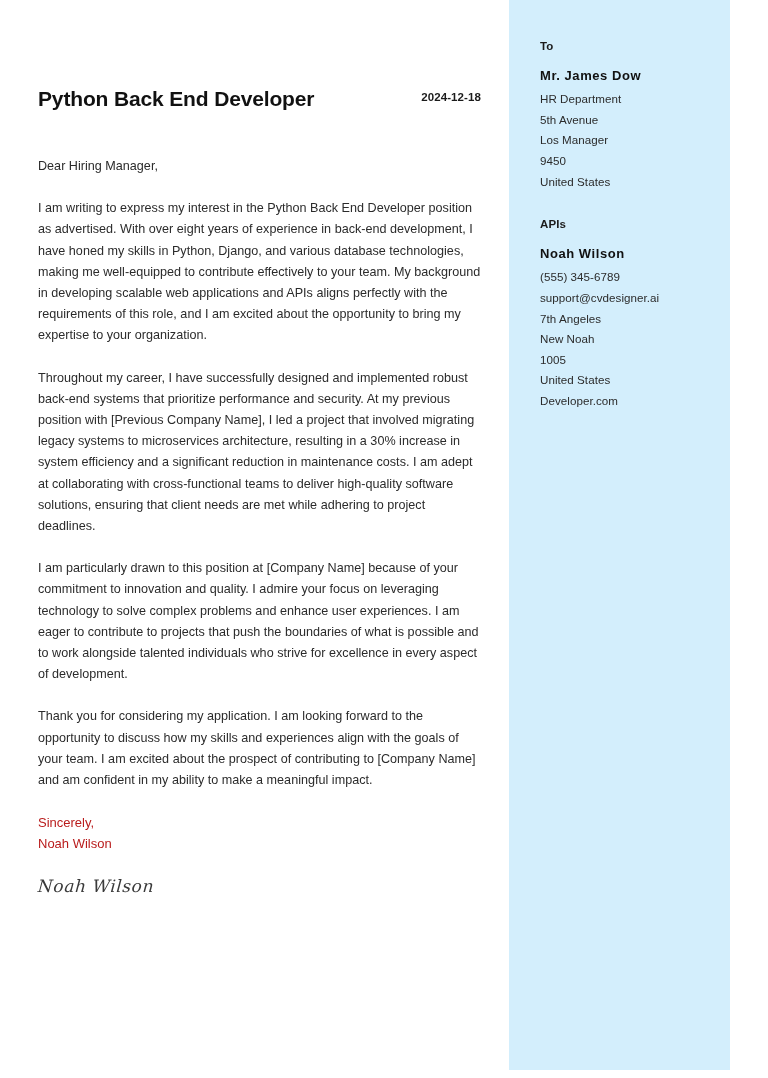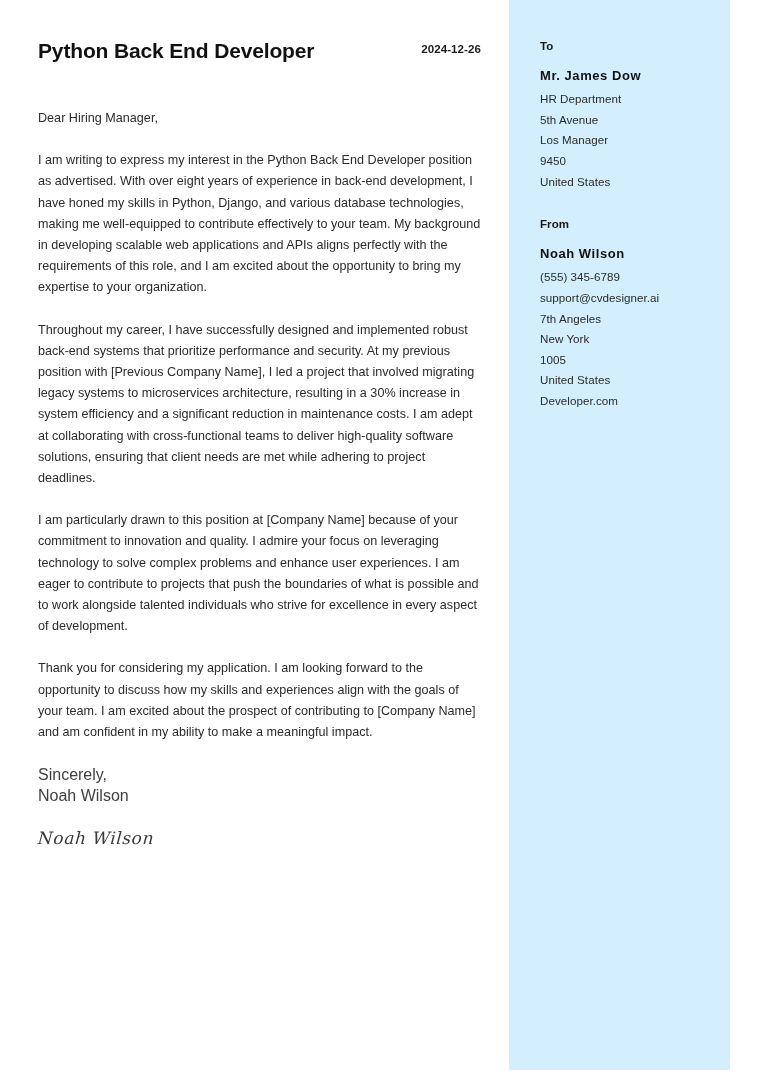--- a/index.html
+++ b/index.html
@@ -62,20 +62,21 @@
   #letter {
     position: absolute;
     left: 0;
     top: 0;
     width: 509px;
     height: 1078px;
     background: #ffffff;
   }
   .letter-inner {
     padding: 38px 28px 0 38px;
+    margin-top: 48px;
   }
   .head-row {
     display: flex;
     align-items: flex-start;
     justify-content: space-between;
   }
   #doc-title {
     font-size: 21px;
     font-weight: bold;
     color: #111111;
@@ -101,22 +102,22 @@
   }
   .para {
     font-size: 12.6px;
     color: #2b2b2b;
     line-height: 21.2px;
     margin: 21px 0 0 0;
     letter-spacing: 0.01px;
     text-align: left;
   }
   .closing {
-    font-size: 16px;
-    color: #404040;
+    font-size: 13px;
+    color: #b91c1c;
     line-height: 21.2px;
     margin: 21px 0 0 0;
   }
   .closing div { white-space: nowrap; }
 
   #signature {
     margin-top: 21px;
     font-family: "DejaVu Serif", serif;
     font-style: italic;
     font-size: 17px;
@@ -130,21 +131,21 @@
 </head>
 <body>
 
 <div id="page">
 
   <div id="letter">
     <div class="letter-inner">
 
       <div class="head-row">
         <h1 id="doc-title">Python Back End Developer</h1>
-        <div id="doc-date">2024-12-26</div>
+        <div id="doc-date">2024-12-18</div>
       </div>
 
       <p class="salutation">Dear Hiring Manager,</p>
 
       <p class="para">I am writing to express my interest in the Python Back End Developer position as advertised. With over eight years of experience in back-end development, I have honed my skills in Python, Django, and various database technologies, making me well-equipped to contribute effectively to your team. My background in developing scalable web applications and APIs aligns perfectly with the requirements of this role, and I am excited about the opportunity to bring my expertise to your organization.</p>
 
       <p class="para">Throughout my career, I have successfully designed and implemented robust back-end systems that prioritize performance and security. At my previous position with [Previous Company Name], I led a project that involved migrating legacy systems to microservices architecture, resulting in a 30% increase in system efficiency and a significant reduction in maintenance costs. I am adept at collaborating with cross-functional teams to deliver high-quality software solutions, ensuring that client needs are met while adhering to project deadlines.</p>
 
       <p class="para">I am particularly drawn to this position at [Company Name] because of your commitment to innovation and quality. I admire your focus on leveraging technology to solve complex problems and enhance user experiences. I am eager to contribute to projects that push the boundaries of what is possible and to work alongside talented individuals who strive for excellence in every aspect of development.</p>
 
@@ -169,26 +170,26 @@
         <div class="side-line">HR Department</div>
         <div class="side-line">5th Avenue</div>
         <div class="side-line">Los Manager</div>
         <div class="side-line">9450</div>
         <div class="side-line">United States</div>
       </div>
 
       <div class="side-block-gap"></div>
 
       <div>
-        <div class="side-label">From</div>
+        <div class="side-label">APIs</div>
         <div class="side-name">Noah Wilson</div>
         <div class="side-line">(555) 345-6789</div>
         <div class="side-line">support@cvdesigner.ai</div>
         <div class="side-line">7th Angeles</div>
-        <div class="side-line">New York</div>
+        <div class="side-line">New Noah</div>
         <div class="side-line">1005</div>
         <div class="side-line">United States</div>
         <div class="side-line">Developer.com</div>
       </div>
 
     </div>
   </aside>
 
 </div>
 

